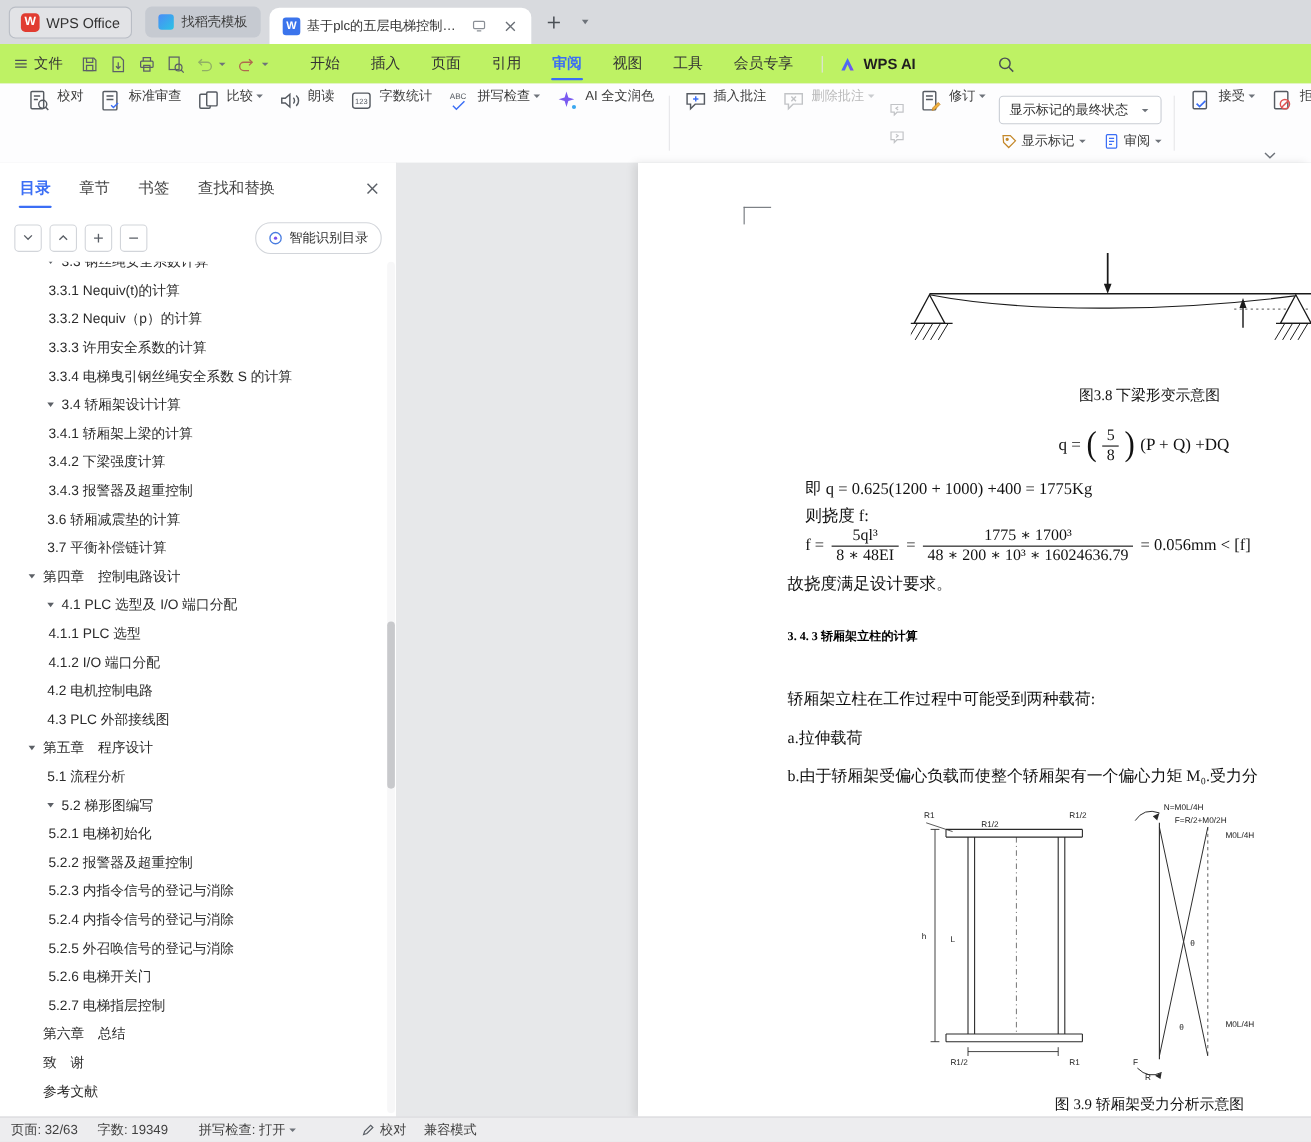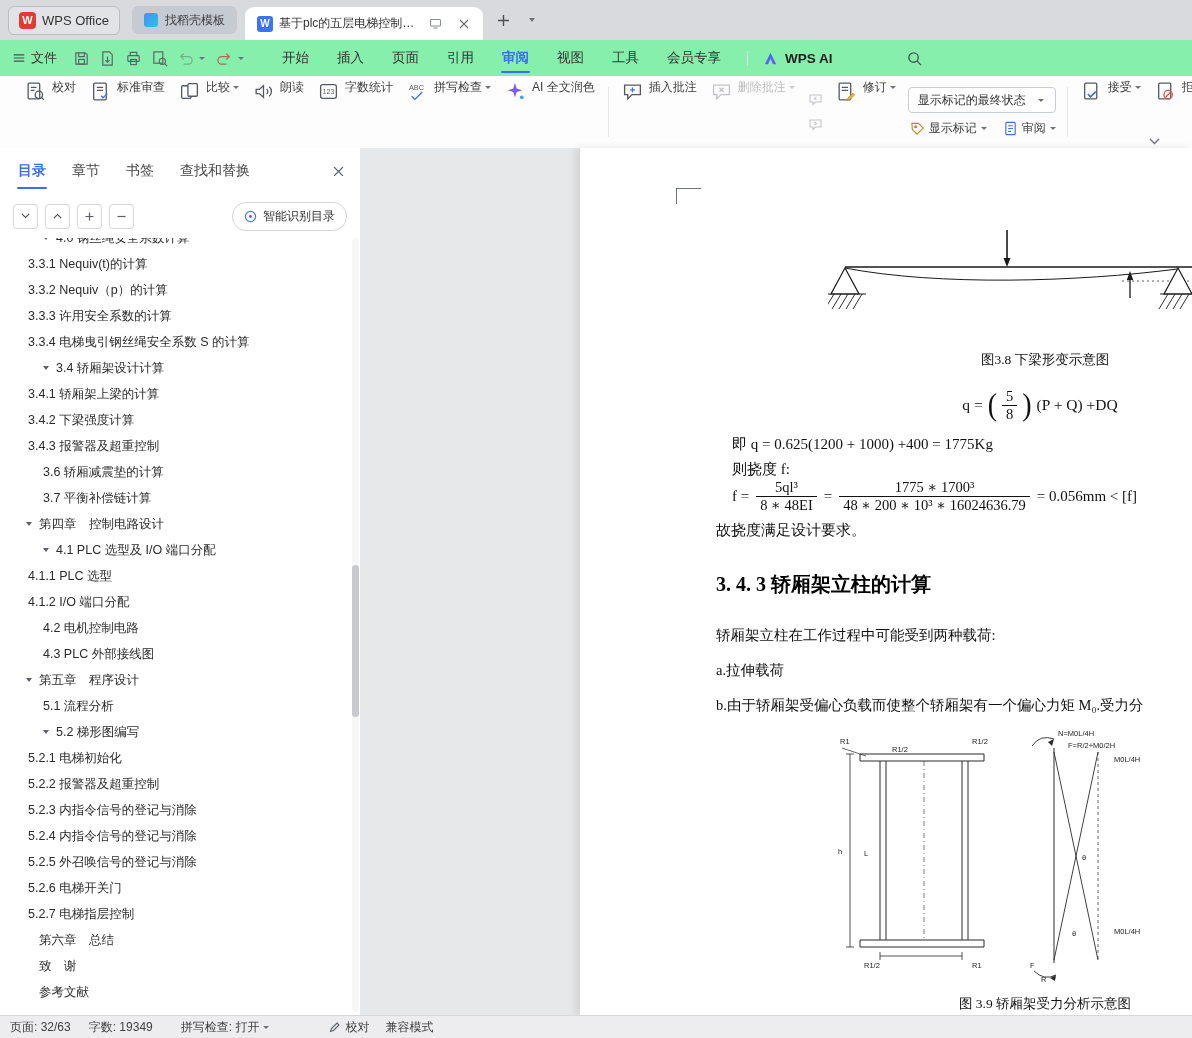--- a/index.html
+++ b/index.html
@@ -15,21 +15,21 @@
   .tab{height:28px;display:flex;align-items:center;gap:7px;padding:0 12px;font-size:12px;color:#3c3c3c;
        border-radius:6px;background:#c6cad1;margin-left:6px;max-width:150px}
   .docer-ic{width:14px;height:14px;border-radius:3px;background:linear-gradient(135deg,#4a8cf7,#2bc3e4)}
   .tab-active{align-self:flex-end;height:33px;background:#fff;border-radius:9px 9px 0 0;display:flex;align-items:center;
               gap:6px;padding:0 8px 0 12px;width:218px;margin-left:8px}
   .doc-ic{width:16px;height:16px;border-radius:3px;background:#3b74ec;color:#fff;font-size:10px;font-weight:700;
           display:flex;align-items:center;justify-content:center;flex:none}
   .tab-title{flex:1;font-size:12px;color:#333;white-space:nowrap;overflow:hidden;text-overflow:ellipsis}
   .sq-btn{width:22px;height:22px;display:flex;align-items:center;justify-content:center;border-radius:4px;flex:none}
   
-  #menubar{position:absolute;top:40px;left:0;right:0;height:36px;background:#86efac;display:flex;align-items:center;border-bottom:1px solid #efeff2}
+  #menubar{position:absolute;top:40px;left:0;right:0;height:36px;background:#bef264;display:flex;align-items:center;border-bottom:1px solid #efeff2}
   .file-btn{display:flex;align-items:center;gap:5px;padding:0 12px;font-size:13px;color:#333;height:100%}
   .qbar{display:flex;align-items:center;gap:1px}
   .qbtn{width:25px;height:25px;display:flex;align-items:center;justify-content:center;border-radius:4px}
   .qbtn.dim{opacity:.45}
   .caret{width:0;height:0;border-left:3.5px solid transparent;border-right:3.5px solid transparent;border-top:4px solid #6e737a}
   .caret.sm{border-left-width:3px;border-right-width:3px;border-top-width:3.5px}
   .menus{display:flex;align-items:center;margin-left:24px;height:100%}
   .menu-item{position:relative;height:100%;display:flex;align-items:center;padding:0 14px;font-size:13.5px;color:#333}
   .menu-item.active{color:#3b6ef5;font-weight:700}
   .menu-item.active::after{content:"";position:absolute;left:13px;right:13px;bottom:3px;height:2px;background:#3b6ef5;border-radius:1px}
@@ -65,21 +65,21 @@
   .panel-close{margin-left:auto;width:20px;height:20px;display:flex;align-items:center;justify-content:center}
   .toc-toolbar{height:44px;display:flex;align-items:center;gap:7px;padding:0 13px}
   .tbtn{width:23px;height:23px;border:1px solid #d2d5da;border-radius:4px;background:#fff;display:flex;align-items:center;justify-content:center}
   .smart-btn{margin-left:auto;height:27px;padding:0 11px;border:1px solid #d2d5da;border-radius:14px;display:flex;
              align-items:center;gap:6px;font-size:12px;color:#333;background:#fff}
   .toc-scroll{position:absolute;top:90px;left:0;right:10px;bottom:0;overflow:hidden}
   .toc-inner{margin-top:-13px}
   .toc-item{height:26px;display:flex;align-items:center;font-size:12.5px;color:#2b2b2b;white-space:nowrap;overflow:hidden}
   .toc-item.lvl1{padding-left:26px}
   .toc-item.lvl2{padding-left:43px}
-  .toc-item.lvl3{padding-left:28px}
+  .toc-item.lvl3{padding-left:44px}
   .toc-tri{display:none;width:13px;flex:none}
   .toc-tri::after{content:"";display:block;width:0;height:0;border-left:3.5px solid transparent;border-right:3.5px solid transparent;border-top:4.5px solid #5c6066}
   .toc-item.exp .toc-tri{display:flex}
   .toc-item.lvl1 .toc-tri{display:flex;visibility:hidden}
   .toc-item.lvl1.exp .toc-tri{visibility:visible}
   .sb-track{position:absolute;top:90px;right:1px;width:7px;bottom:4px;background:#f7f7f8;border-radius:4px}
   .sb-thumb{position:absolute;top:327px;height:152px;width:7px;background:#c8c9cc;border-radius:4px}
   
   #docarea{position:absolute;top:148px;left:360px;right:0;bottom:22px;background:#e7e8ea}
   .page{position:absolute;left:220px;top:0;right:0;bottom:0;background:#fff;box-shadow:-4px 0 8px rgba(0,0,0,.10);
@@ -91,21 +91,21 @@
       font-size:15.5px;color:#111}
   .frac{display:inline-flex;flex-direction:column;align-items:center;line-height:1.15;font-size:14.5px}
   .frac .num{padding:0 4px}
   .frac .den{border-top:1.2px solid #111;padding:0 4px}
   .bigp{font-size:28px;line-height:.8;transform:scaleY(1.12);font-weight:400}
   .fline{position:absolute;left:152px;font-size:15px;color:#111;white-space:nowrap}
   .calc{top:287px}
   .defl{top:312px}
   .ff{position:absolute;left:152px;top:331px;display:flex;align-items:center;gap:7px;font-size:15px;color:#111;white-space:nowrap}
   .concl{top:373px}
-  .h343{position:absolute;left:136px;top:423px;font-size:20px;font-weight:700;color:#000;white-space:nowrap}
+  .h343{position:absolute;left:136px;top:423px;font-size:11px;font-weight:700;color:#000;white-space:nowrap}
   .para{position:absolute;left:136px;font-size:14.5px;color:#111;white-space:nowrap}
   .p1{top:478px}.p2{top:513px}.p3{top:548px}
   .fig39{position:absolute;left:256px;top:580px;width:314px;height:262px}
   .cap39{position:absolute;left:275px;top:847px;width:380px;text-align:center;font-size:13.5px;color:#111}
   
   #statusbar{position:absolute;left:0;right:0;bottom:0;height:22px;background:#ededef;border-top:1px solid #d8d8db;
              display:flex;align-items:center;font-size:12px;color:#3f3f3f;padding:0 10px}
   .st{display:flex;align-items:center;gap:4px;white-space:nowrap}
   .st-words{margin-left:18px}.st-spell{margin-left:28px}.st-proof{margin-left:60px}.st-mode{margin-left:16px}
 </style>
@@ -528,21 +528,21 @@
         </svg>
       <span>智能识别目录</span>
     </span>
   </div>
 
   <div class="toc-scroll">
     <div class="toc-inner">
 
         <div class="toc-item lvl2 exp">
           <span class="toc-tri"></span>
-          <span>4.0 钢丝绳安全系数计算</span>
+          <span>3.3 钢丝绳安全系数计算</span>
         </div>
 
         <div class="toc-item lvl3">
 
           <span>3.3.1 Nequiv(t)的计算</span>
         </div>
 
         <div class="toc-item lvl3">
 
           <span>3.3.2 Nequiv（p）的计算</span>

